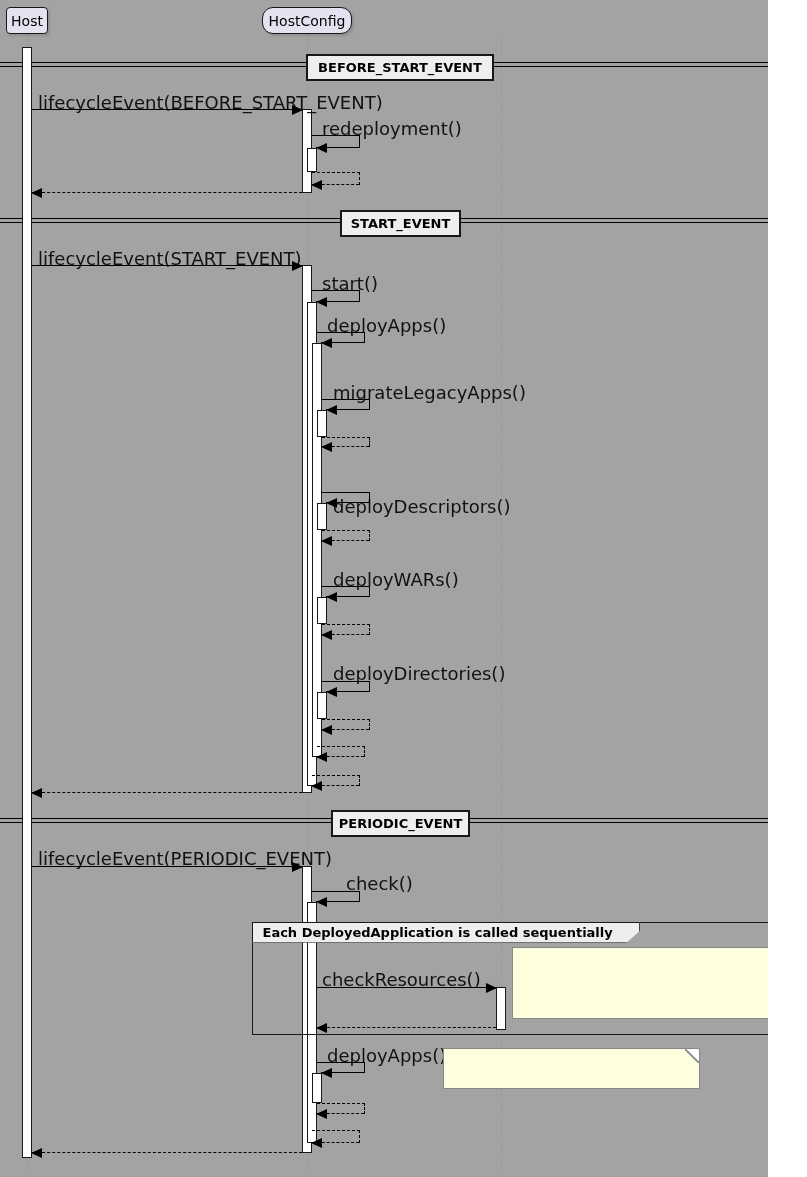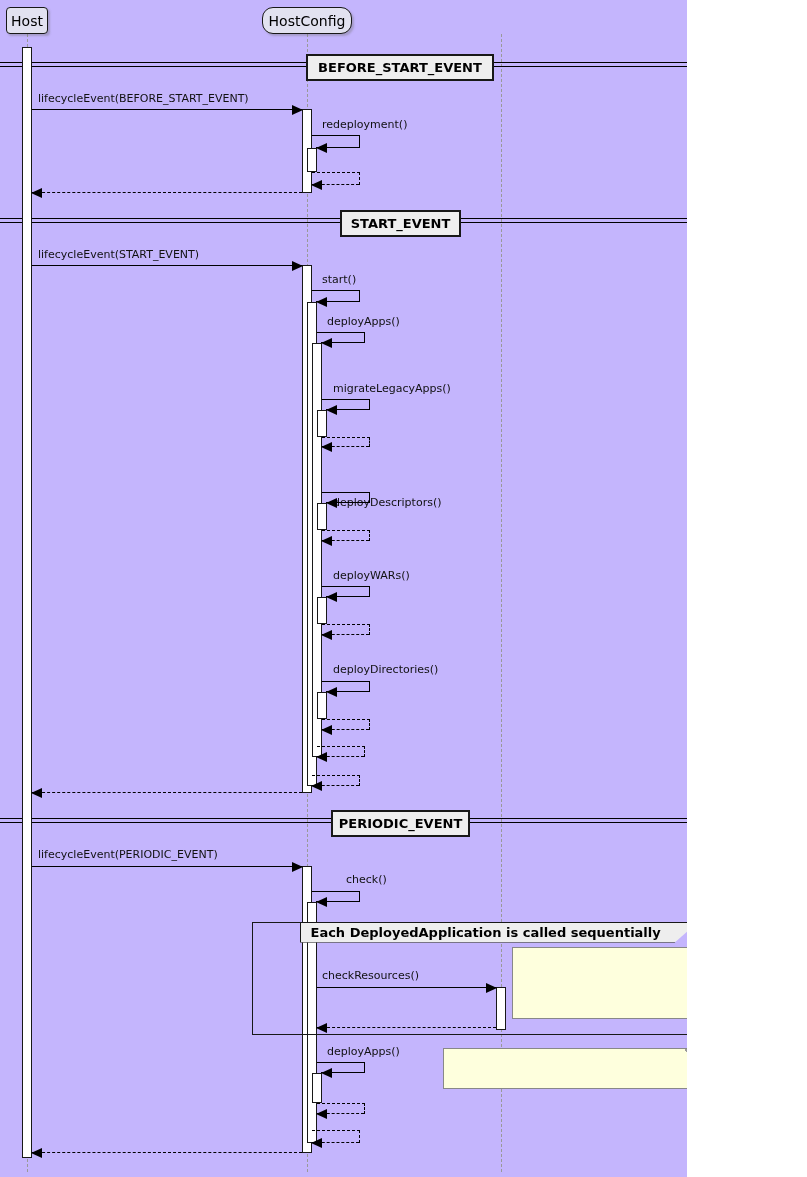--- a/index.html
+++ b/index.html
@@ -1,60 +1,59 @@
 <!DOCTYPE html>
 <html><head>
 <meta charset="utf-8">
 <style>
   * { margin:0; padding:0; box-sizing:border-box; }
   html,body { background:#fff; }
   .canvas {
-    position:relative; width:687px; height:1177px; background:#c4b5fd;
+    position:relative; width:768px; height:1177px; background:#a3a3a3;
     font-family:"DejaVu Sans", sans-serif; color:#000; overflow:hidden;
   }
   .participant {
     position:absolute; top:7px; height:27px;
     background:#E2E2F0; border:1.5px solid #181818; border-radius:4px;
     display:flex; align-items:center; justify-content:center;
     font-size:14px; box-shadow:2px 2px 2px rgba(110,110,110,.35);
   }
   .lifeline {
     position:absolute; top:34px; height:1138px; width:0;
     border-left:1px dashed #999;
   }
   .bar {
     position:absolute; width:10px; background:#fff; border:1px solid #181818;
   }
   .divline { position:absolute; left:0; width:807px; height:0; border-top:1px solid #000; }
   .divlabel {
     position:absolute; height:27px; background:#EEEEEE; border:2px solid #181818;
     font-weight:bold; font-size:13px; display:flex; align-items:center; justify-content:center;
   }
-  .mlabel { position:absolute; font-size:11px; white-space:nowrap; color:#111; }
+  .mlabel { position:absolute; font-size:18px; white-space:nowrap; color:#111; }
   .msg { position:absolute; height:0; border-top:1px solid #000; }
   .msg.dashed { border-top-style:dashed; }
   .ah-r { position:absolute; right:-1px; top:-5px; width:0; height:0;
           border-left:11px solid #000; border-top:5px solid transparent; border-bottom:5px solid transparent; }
   .ah-l { position:absolute; left:-1px; top:-5px; width:0; height:0;
           border-right:11px solid #000; border-top:5px solid transparent; border-bottom:5px solid transparent; }
   .self { position:absolute; border-top:1px solid #000; border-right:1px solid #000; }
   .self::before { content:""; position:absolute; left:4px; right:0; bottom:0; border-bottom:1px solid #000; }
   .self::after  { content:""; position:absolute; left:4px; bottom:-5px; width:0; height:0;
                   border-right:11px solid #000; border-top:5px solid transparent; border-bottom:5px solid transparent; }
   .selfr { position:absolute; border-top:1px dashed #000; border-right:1px dashed #000; }
   .selfr::before { content:""; position:absolute; left:0; right:0; bottom:0; border-bottom:1px dashed #000; }
   .selfr::after  { content:""; position:absolute; left:-1px; bottom:-5px; width:0; height:0;
                    border-right:11px solid #000; border-top:5px solid transparent; border-bottom:5px solid transparent; }
   .group { position:absolute; border:1.5px solid #181818; background:transparent; }
   .group-head {
     position:absolute; top:-1.5px; left:-1.5px; height:21px; background:#EEEEEE;
     border:1.5px solid #181818; display:flex; align-items:center;
     font-weight:bold; font-size:13px; padding:0 26px 0 10px;
     clip-path:polygon(0 0,100% 0,100% 45%,calc(100% - 13px) 100%,0 100%);
-    margin-left:48px;
   }
   .note {
     position:absolute; background:#FEFFDD; border:1px solid #888;
     font-size:13px; line-height:16px; padding:4px 8px 4px 8px;
     white-space:pre-line; color:#111;
   }
   .fold { position:absolute; top:0; right:0; width:14px; height:14px;
           background:linear-gradient(45deg,#FEFFDD 0 45%,#999 45% 56%,#ffffff 56% 100%); }
 </style>
 </head>

